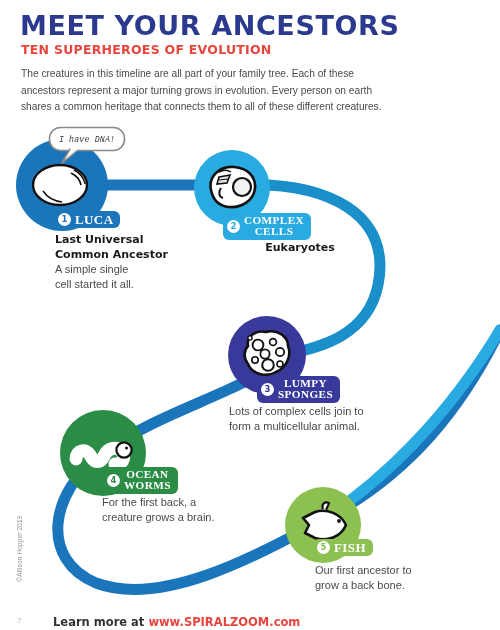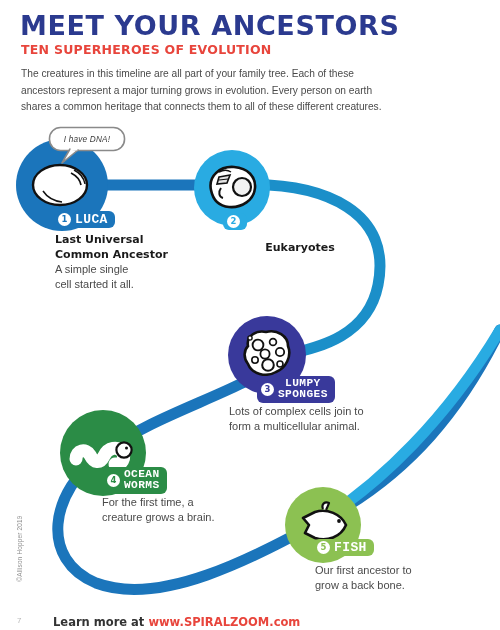--- a/index.html
+++ b/index.html
@@ -51,21 +51,21 @@
     width:13px; height:13px; border-radius:50%;
     background:#fff;
     color:inherit;
     font-size:8.5px; font-weight:bold;
     display:flex; align-items:center; justify-content:center;
     font-family:"DejaVu Sans", sans-serif;
     line-height:1;
   }
   .badge .btxt {
     color:#fff; font-weight:bold;
-    font-family:Liberation Mono, monospace;
+    font-family:Liberation Serif, serif;
     font-size:13px; line-height:1.02;
     letter-spacing:0.4px;
     text-transform:uppercase;
     white-space:pre-line;
   }
   .badge.two .btxt { font-size:11.2px; text-align:center; }
 
   
   .cap { position:absolute; }
   .cap .strong {
@@ -77,21 +77,21 @@
     font-size:11px; color:#4a4a4a; line-height:1.34;
     white-space:pre-line;
   }
 
   
   #bubble { position:absolute; left:48px; top:126px; width:78px; height:40px; }
   #bubble .btext {
     position:absolute; left:0; top:0; width:78px; height:26px;
     display:flex; align-items:center; justify-content:center;
     font-size:8.2px; font-style:italic; color:#3a3a3a;
-    font-family:Liberation Sans, sans-serif;
+    font-family:Liberation Mono, monospace;
     letter-spacing:0.2px;
   }
 
   
   .copyright {
     position:absolute; left:-26px; top:545px;
     width:90px;
     transform:rotate(-90deg);
     font-size:6.4px; color:#8d8d8d;
     letter-spacing:0.2px;
@@ -172,20 +172,22 @@
       <circle cx="48" cy="37" r="9" fill="#f2f2f2" stroke="#111" stroke-width="2.2"></circle>
       <path d="M 25 27 L 36 25 L 33 33 L 23 34 Z" fill="#e3e3e3" stroke="#111" stroke-width="1.6"></path>
       <path d="M 25 30 L 34 29" stroke="#111" stroke-width="1.2"></path>
       <path d="M 27 38 C 24 42 25 47 29 48" stroke="#111" stroke-width="2" fill="none"></path>
       <path d="M 25 22 C 29 20 34 20 37 22" stroke="#111" stroke-width="1.4" fill="none"></path>
     </svg>
   </div>
 
   <div class="badge two" style="left:223px; top:213px; background:#29abe2;">
     <span class="num" style="color:#29abe2;">2</span>
+    <span class="btxt">COMPLEX
+CELLS</span>
   </div>
 
   <div class="cap" style="left:225px; top:241px; width:150px;text-align:center;">
     <div class="strong">Eukaryotes</div>
   </div>
 
   <div class="node" style="left:228px; top:316px; width:78px; height:78px; background:#39399b;">
     <svg viewBox="0 0 78 78">
       <path d="M 20 30 C 18 20 28 14 38 16 C 49 13 60 20 60 30 C 64 40 58 52 48 56 C 38 62 24 58 20 48 C 15 42 16 34 20 30 Z" fill="#ffffff" stroke="#111" stroke-width="2.6"></path>
       <circle cx="30" cy="29" r="5.4" fill="#fff" stroke="#111" stroke-width="1.9"></circle>
@@ -220,21 +222,21 @@
     </svg>
   </div>
 
   <div class="badge two" style="left:103px; top:467px; background:#2b8c46;">
     <span class="num" style="color:#2b8c46;">4</span>
     <span class="btxt">OCEAN
 WORMS</span>
   </div>
 
   <div class="cap" style="left:102px; top:495px; width:180px;">
-    <div class="desc">For the first time, a
+    <div class="desc">For the first back, a
 creature grows a brain.</div>
   </div>
 
   <div class="node" style="left:285px; top:487px; width:76px; height:76px; background:#8cc152;">
     <svg viewBox="0 0 76 76">
       <path d="M 30 25 C 42 21 56 27 61 38 C 56 50 42 55 30 51 L 20 46 L 24 38 L 18 31 Z" fill="#ffffff" stroke="#111" stroke-width="2.6" stroke-linejoin="round"></path>
       <path d="M 38 22 C 36 17 40 14 44 16 C 43 19 42 21 41 23" fill="#ffffff" stroke="#111" stroke-width="2.2" stroke-linejoin="round"></path>
       <circle cx="54" cy="34" r="1.9" fill="#111"></circle>
     </svg>
   </div>

